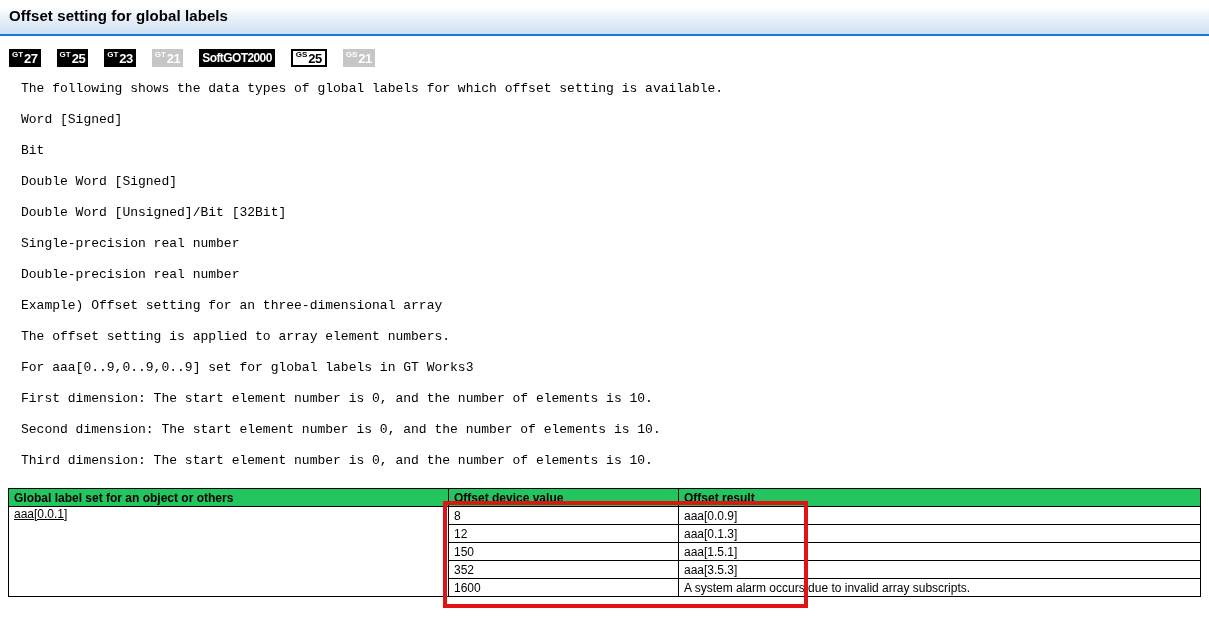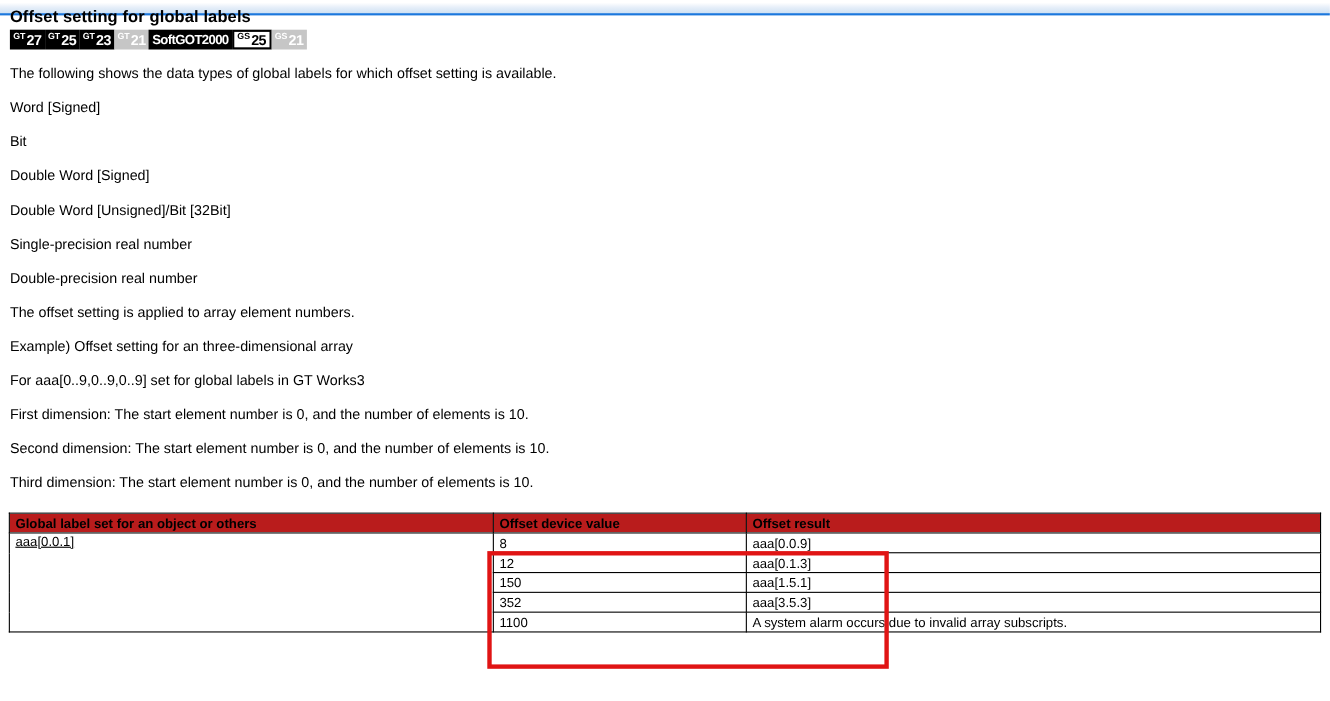--- a/index.html
+++ b/index.html
@@ -7,38 +7,38 @@
     width: 1209px; height: 637px;
     background: #ffffff;
     font-family: "Liberation Sans", sans-serif;
     color: #000;
     position: relative;
     overflow: hidden;
   }
 
   
   .title-band {
-    height: 14px;
+    height: 36px;
     box-sizing: border-box;
     background: linear-gradient(180deg, #ffffff 20%, #e7eff9 55%, #cfe1f3 100%);
     border-bottom: 2px solid #1b77dc;
   }
   .title-band h1 {
     margin: 0;
     padding: 7px 0 0 9px;
     font-size: 15px;
     font-weight: bold;
     letter-spacing: 0.1px;
   }
 
   
   .badges {
     display: flex;
     align-items: center;
-    gap: 0;
+    gap: 16px;
     margin: 13px 0 0 9px;
     height: 18px;
   }
   .badge {
     height: 18px;
     box-sizing: border-box;
     display: inline-flex;
     align-items: center;
     justify-content: center;
     padding: 0 3px;
@@ -62,46 +62,47 @@
   .badge .word {
     font-size: 12px;
     letter-spacing: -0.6px;
     line-height: 1;
   }
 
   
   .content { margin-top: 6px; }
   .content p {
     margin: 0;
-    padding-left: 9px;
+    padding-left: 21px;
     font-size: 13px;
     line-height: 31px;
     height: 31px;
     white-space: nowrap;
+    font-family: Liberation Mono, monospace;
   }
 
   
   table.offset-table {
     border-collapse: collapse;
     margin: 12px 0 0 8px;
     width: 1192px;
     table-layout: fixed;
     font-size: 12px;
   }
   table.offset-table th, table.offset-table td {
     border: 1px solid #000;
     padding: 0 5px;
     height: 18px;
     box-sizing: border-box;
     text-align: left;
     overflow: hidden;
     white-space: nowrap;
   }
   table.offset-table th {
-    background: #b91c1c;
+    background: #22c55e;
     font-weight: bold;
   }
   td.label-cell { vertical-align: top; padding-top: 2px; text-decoration: underline; }
   .col-1 { width: 440px; }
   .col-2 { width: 230px; }
   .col-3 { width: 522px; }
 
   
   .highlight-rect {
     position: absolute;
@@ -152,22 +153,22 @@
 </div>
 
 <div class="content">
   <p>The following shows the data types of global labels for which offset setting is available.</p>
   <p>Word [Signed]</p>
   <p>Bit</p>
   <p>Double Word [Signed]</p>
   <p>Double Word [Unsigned]/Bit [32Bit]</p>
   <p>Single-precision real number</p>
   <p>Double-precision real number</p>
+  <p>Example) Offset setting for an three-dimensional array</p>
   <p>The offset setting is applied to array element numbers.</p>
-  <p>Example) Offset setting for an three-dimensional array</p>
   <p>For aaa[0..9,0..9,0..9] set for global labels in GT Works3</p>
   <p>First dimension: The start element number is 0, and the number of elements is 10.</p>
   <p>Second dimension: The start element number is 0, and the number of elements is 10.</p>
   <p>Third dimension: The start element number is 0, and the number of elements is 10.</p>
 </div>
 
 <table class="offset-table">
   <colgroup>
     <col class="col-1">
       <col class="col-2">
@@ -192,19 +193,19 @@
     </tr>
     <tr>
       <td>150</td>
       <td>aaa[1.5.1]</td>
     </tr>
     <tr>
       <td>352</td>
       <td>aaa[3.5.3]</td>
     </tr>
     <tr>
-      <td>1100</td>
+      <td>1600</td>
       <td>A system alarm occurs due to invalid array subscripts.</td>
     </tr>
   </tbody>
 </table>
 
 <div class="highlight-rect"></div>
 
 </body></html>

